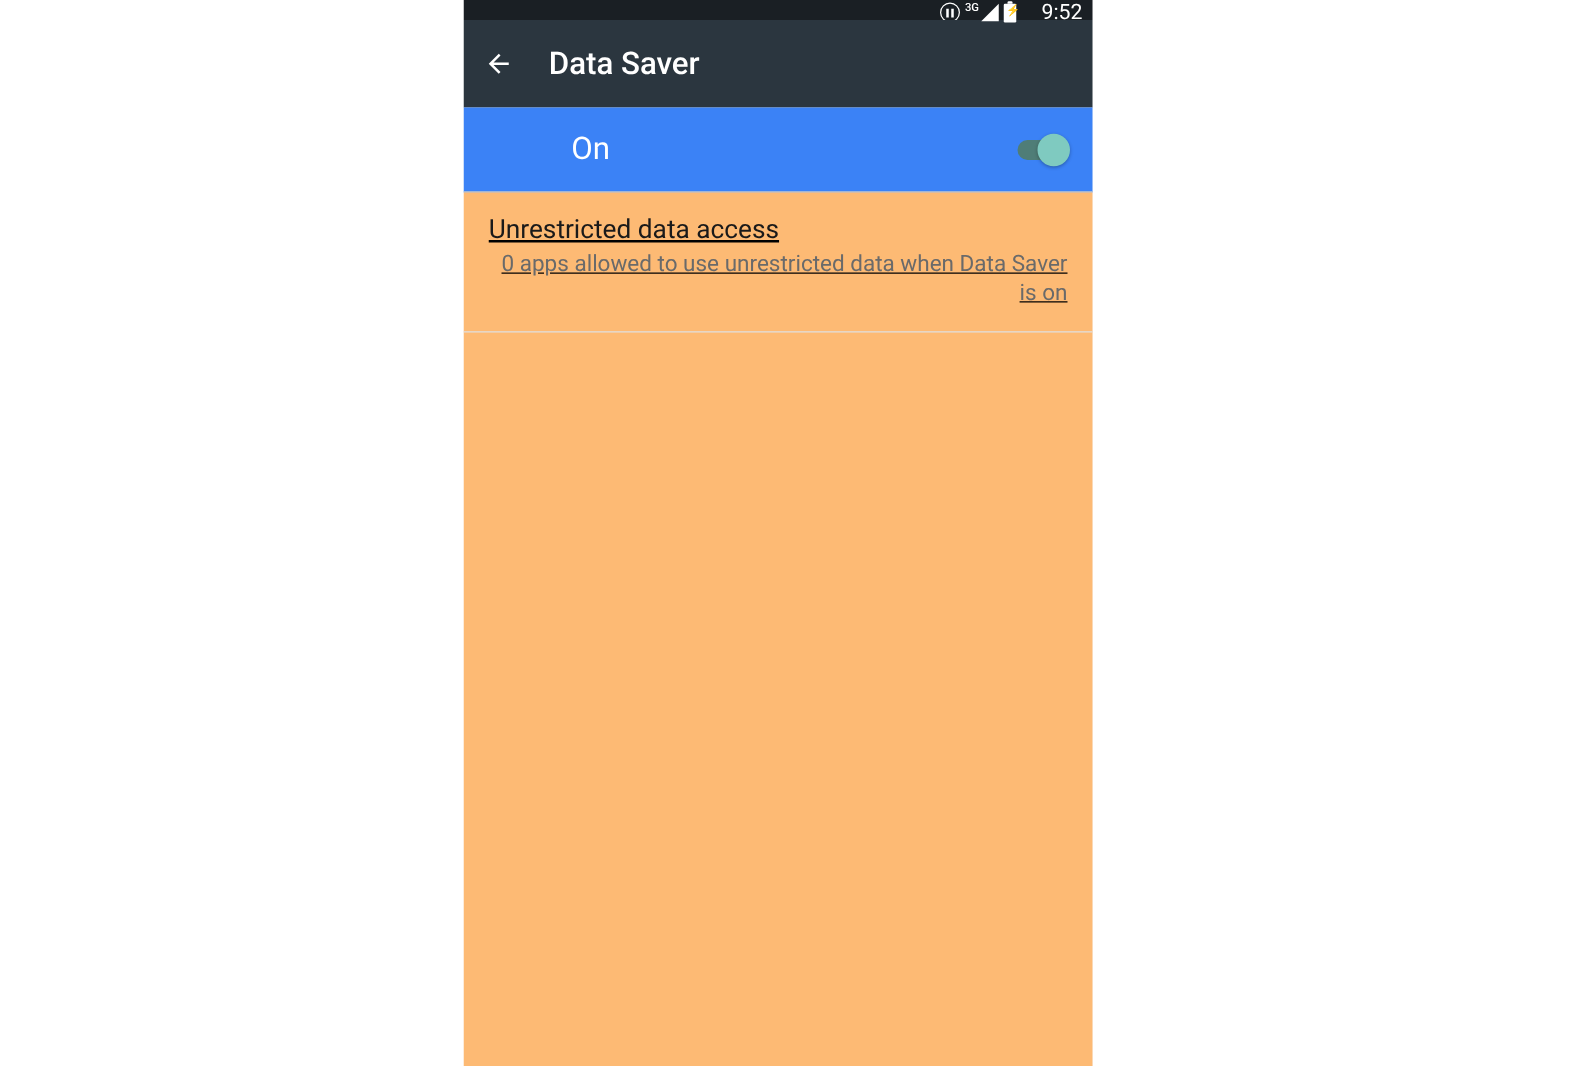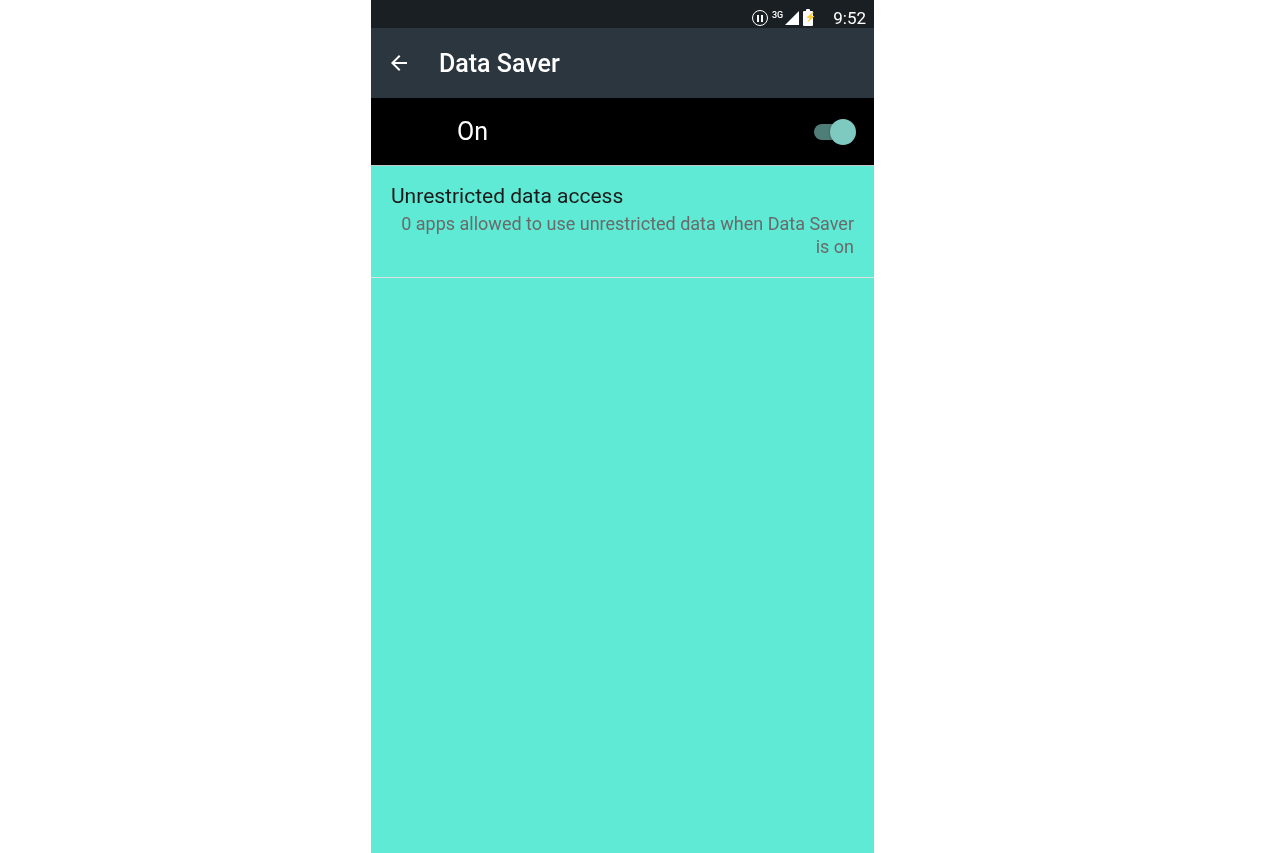--- a/index.html
+++ b/index.html
@@ -18,24 +18,24 @@
       position: absolute;
       left: 371px;
       top: 0;
       width: 503px;
       height: 853px;
       background: #f2f2f2;
       display: flex;
       flex-direction: column;
     }
     .status-bar {
-      height: 28px;
+      height: 16px;
       background: #1a1f24;
       display: flex;
-      align-items: flex-end;
+      align-items: flex-start;
       justify-content: flex-end;
       padding: 0 8px;
       gap: 4px;
       color: #fff;
     }
     .status-icons {
       display: flex;
       align-items: center;
       gap: 4px;
     }
@@ -114,21 +114,21 @@
       height: 24px;
       cursor: pointer;
     }
     .app-title {
       color: #fff;
       font-size: 25px;
       font-weight: 500;
     }
     .toggle-row {
       height: 68px;
-      background: #000000;
+      background: #3b82f6;
       display: flex;
       align-items: center;
       padding: 0 20px 0 86px;
       justify-content: space-between;
       border-bottom: 1px solid #c8c8c8;
       gap: 48px;
     }
     .toggle-label {
       color: #fff;
       font-size: 25px;
@@ -154,21 +154,22 @@
       top: 0;
       right: -2px;
       width: 26px;
       height: 26px;
       background: #7fcac0;
       border-radius: 50%;
       box-shadow: 0 1px 3px rgba(0,0,0,0.3);
     }
     .content {
       flex: 1;
-      background: #5eead4;
+      background: #fdba74;
+      text-decoration: underline;
     }
     .setting-item {
       padding: 18px 20px;
       border-bottom: 1px solid #e0e0e0;
       cursor: pointer;
     }
     .setting-title {
       font-size: 21px;
       color: #1a1a1a;
       margin-bottom: 4px;

